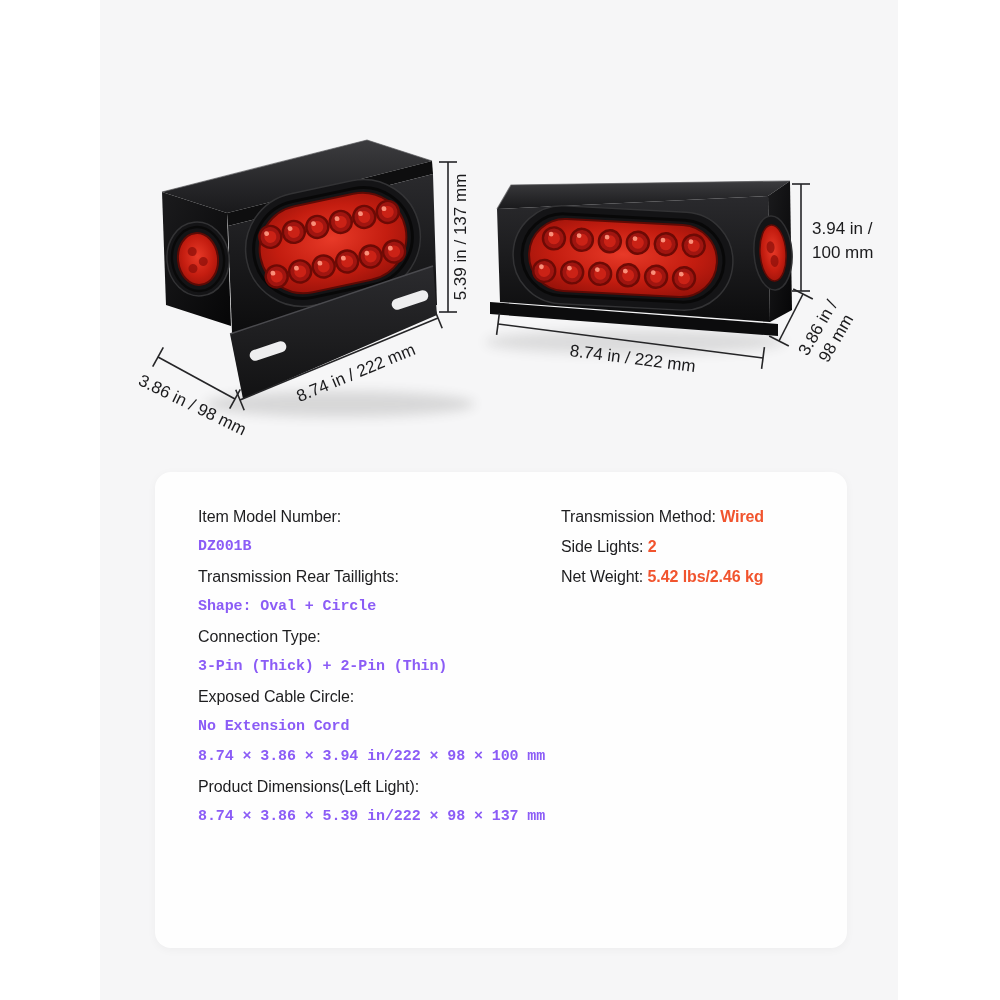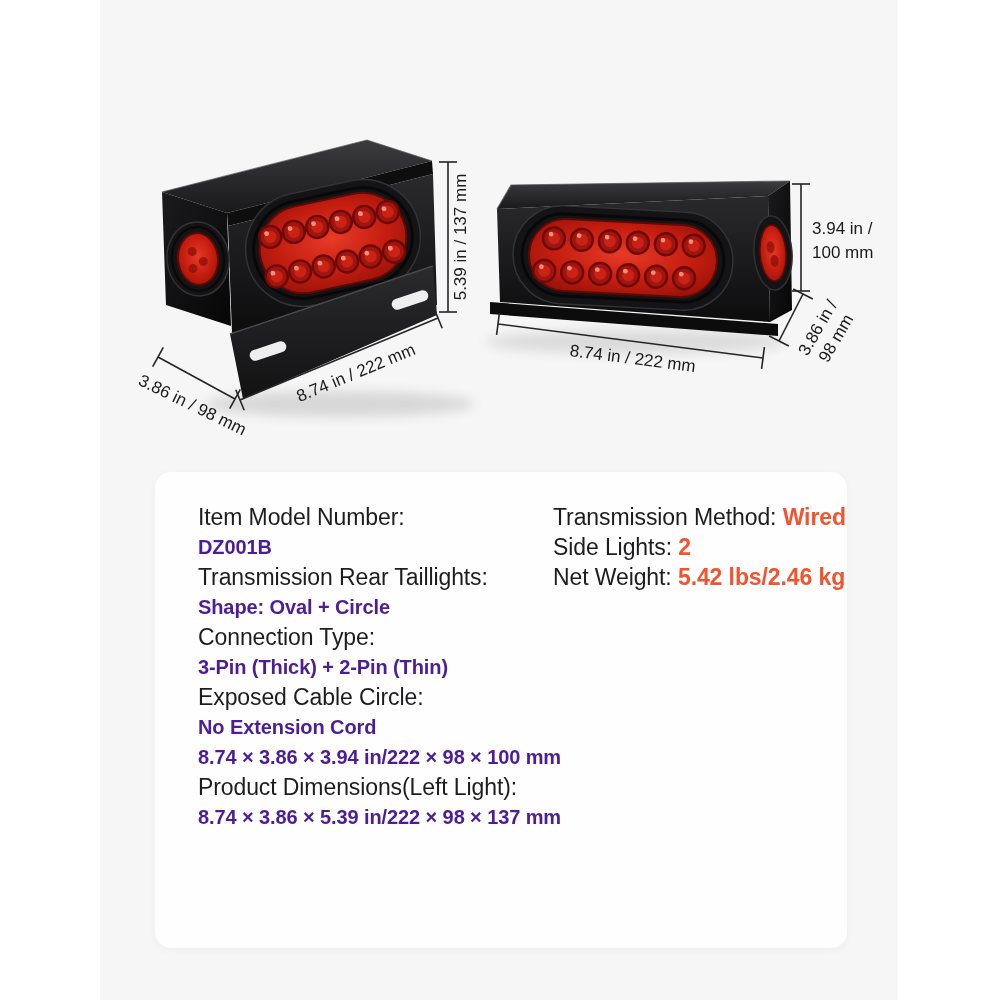--- a/index.html
+++ b/index.html
@@ -5,23 +5,23 @@
   * { margin:0; padding:0; box-sizing:border-box; }
   html,body { width:1000px; height:1000px; background:#ffffff; font-family:"Liberation Sans", sans-serif; }
   .stage { position:absolute; left:100px; top:0; width:798px; height:1000px; background:#f6f6f7; }
   .diagram { position:absolute; left:0; top:0; width:798px; height:470px; }
   .dim-text { font-family:"Liberation Sans", sans-serif; font-size:17px; fill:#1b1b1d; }
   .panel { position:absolute; left:55px; top:472px; width:692px; height:476px; background:#fefefe;
            border-radius:16px; box-shadow:0 2px 10px rgba(0,0,0,0.04); }
   .col-left  { position:absolute; left:43px;  top:30px; width:350px; }
   .col-right { position:absolute; left:398px; top:30px; width:280px; }
   .col-full  { position:absolute; left:43px;  top:270px; width:630px; }
-  .lbl { font-size:23px; line-height:30px; color:#1d1d1f; font-weight:400; letter-spacing:-0.1px; }
-  .val { font-size:20px; line-height:30px; color:#4c1d95; font-weight:700; letter-spacing:-0.1px; }
-  .iline { font-size:23px; line-height:30px; letter-spacing:-0.1px; white-space:nowrap; }
+  .lbl { font-size:16px; line-height:30px; color:#1d1d1f; font-weight:400; letter-spacing:-0.1px; }
+  .val { font-size:15px; line-height:30px; color:#8b5cf6; font-weight:700; letter-spacing:-0.1px;font-family:Liberation Mono, monospace; }
+  .iline { font-size:16px; line-height:30px; letter-spacing:-0.1px; white-space:nowrap;margin-left:8px; }
   .iline .l { color:#1d1d1f; font-weight:400; }
   .iline .v { color:#f1542e; font-weight:700; }
 </style>
 </head>
 <body>
 
 <div class="stage">
 
   <svg class="diagram" viewBox="0 0 798 470">
     <defs>

